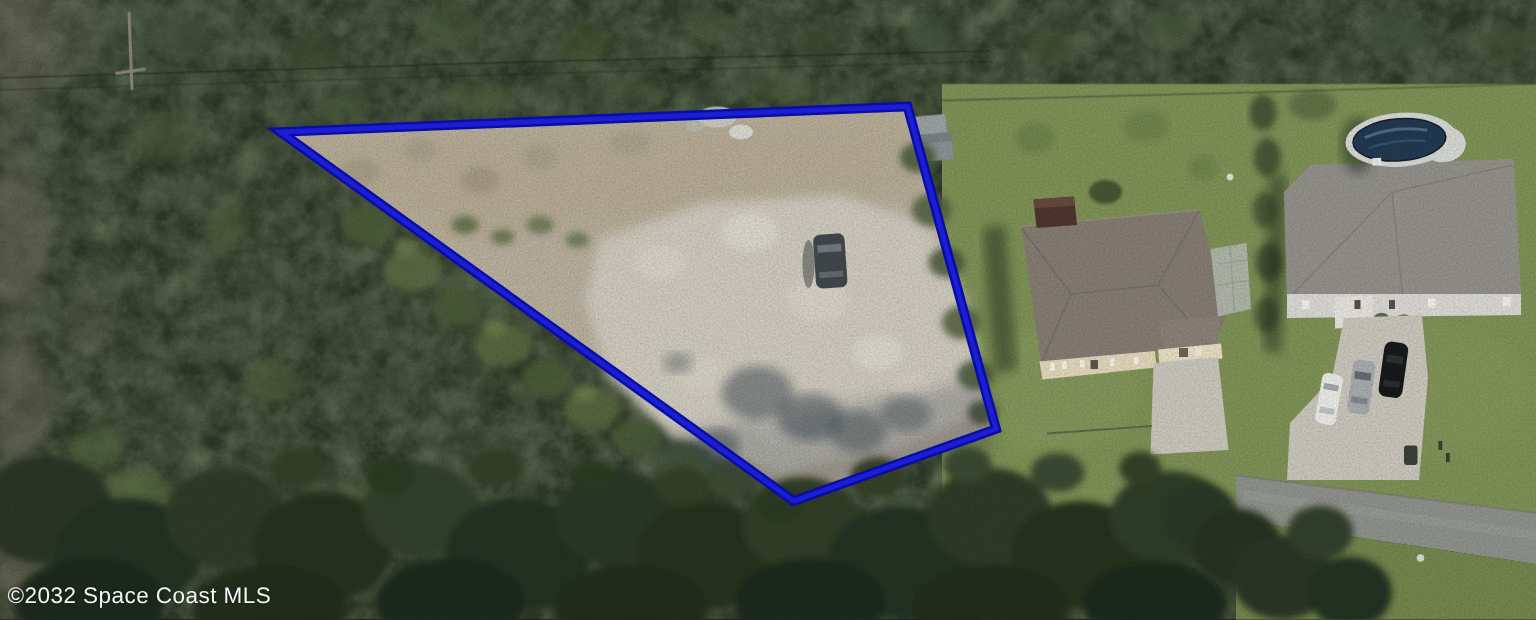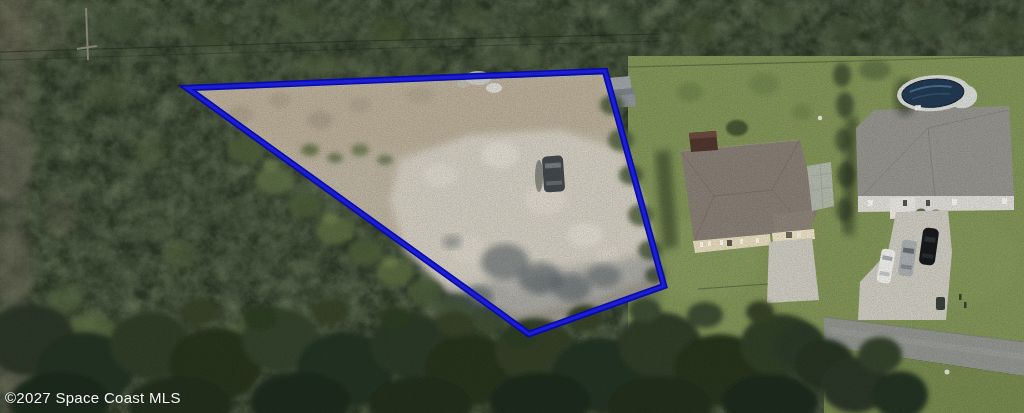--- a/index.html
+++ b/index.html
@@ -331,14 +331,14 @@
   </g>
 
   <rect x="0" y="0" width="1024" height="413" filter="url(#grain)" opacity="0.14"></rect>
 
   <g>
     <polygon class="boundary-under" points="187,88 605,71 664,286 529,334" stroke="#0a0ca6" stroke-width="6.5"></polygon>
     <polygon class="boundary-main" points="187,88 605,71 664,286 529,334" stroke="#1b1ed2" stroke-width="3.2"></polygon>
   </g>
 </svg>
 
-<div class="watermark">©2027 Space Coast MLS</div>
+<div class="watermark">©2032 Space Coast MLS</div>
 </div>
 
 </body></html>

